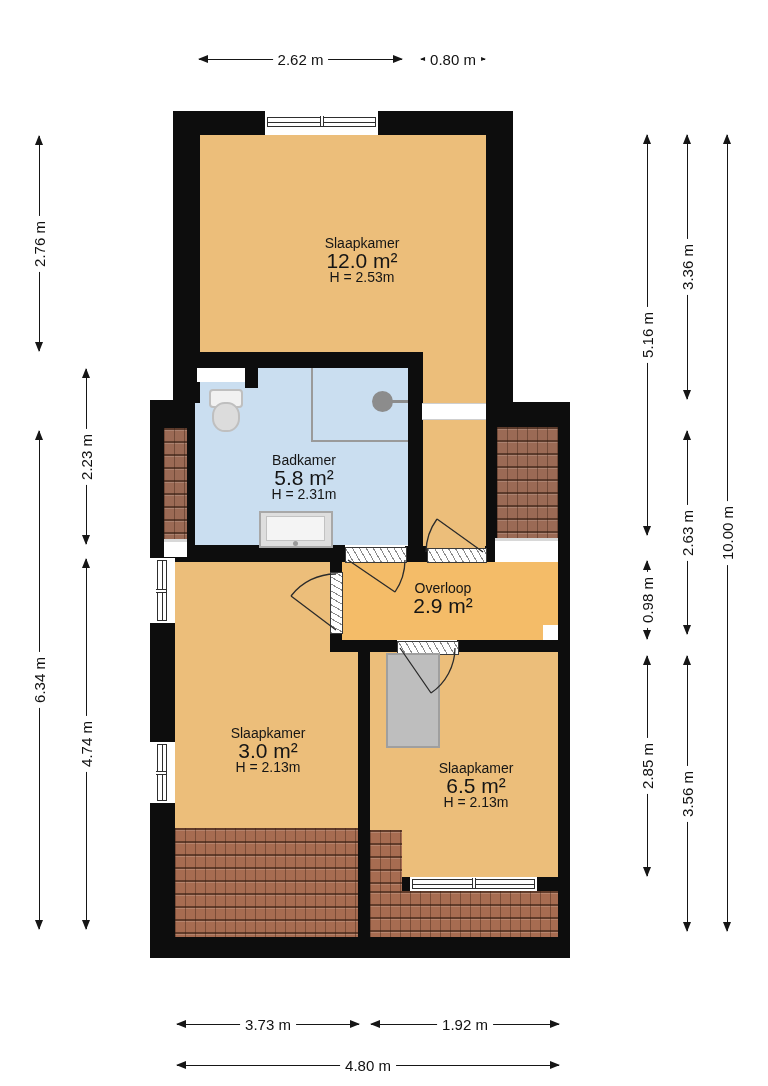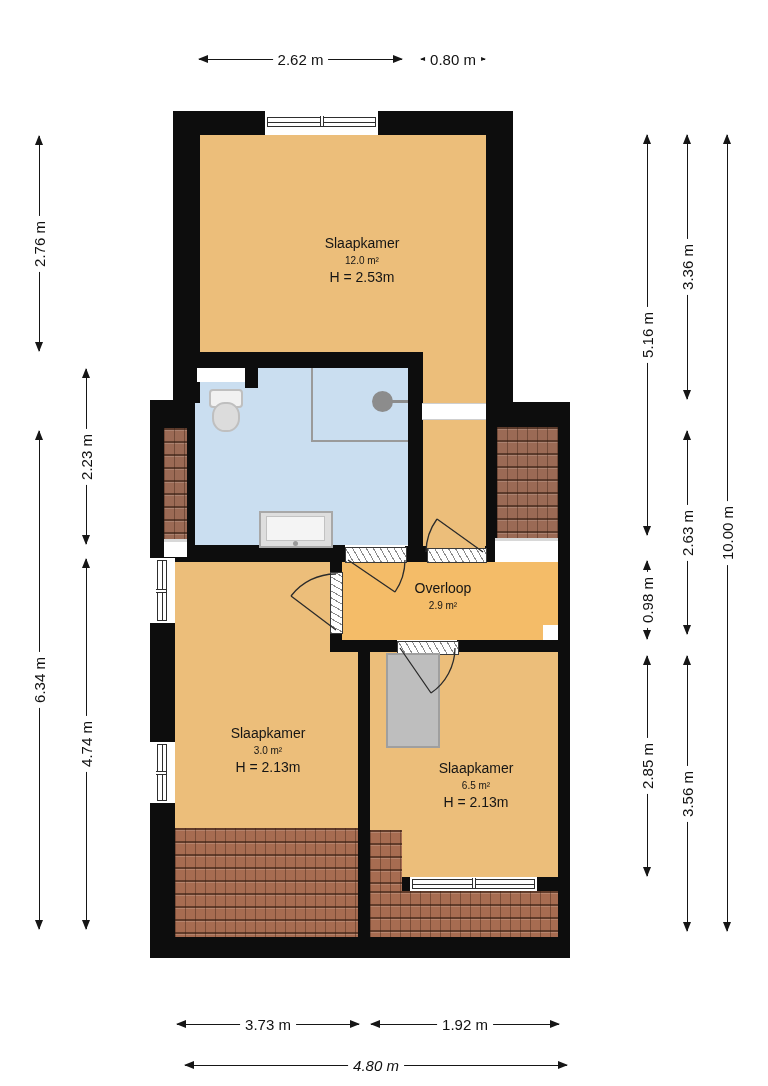--- a/index.html
+++ b/index.html
@@ -37,21 +37,21 @@
   .toilet-bowl{position:absolute;background:#dcdcdc;border:2px solid #bfbfbf;border-radius:45%;}
   .shower-line{position:absolute;background:#9a9a9a;}
   .shower-head{position:absolute;background:var(--c-fixture,#8c8c8c);border-radius:50%;}
   .shower-arm{position:absolute;background:var(--c-fixture,#8c8c8c);}
   .bath-outer{position:absolute;background:#dedede;border:2px solid #a8a8a8;}
   .bath-inner{position:absolute;background:#f4f4f4;border:1px solid #c2c2c2;}
   .bath-drain{position:absolute;background:#9a9a9a;border-radius:50%;}
   
   .room-label{position:absolute;text-align:center;color:#151515;}
   .room-label .name{font-size:14px;line-height:17px;}
-  .room-label .area{font-size:10px;line-height:17px;}
+  .room-label .area{font-size:21px;line-height:17px;}
   .room-label .hgt{font-size:14px;line-height:16px;}
   
   .dim{position:absolute;}
   .dim-h{height:16px;}
   .dim-v{width:16px;}
   .dim .line{position:absolute;background:#161616;}
   .dim-h .line{left:1px;right:1px;top:7px;height:1px;}
   .dim-v .line{top:1px;bottom:1px;left:7px;width:1px;}
   .arr{position:absolute;width:0;height:0;}
   .dim-h .a-left{left:0;top:3px;border-top:4px solid transparent;border-bottom:4px solid transparent;border-right:10px solid #161616;}
@@ -152,20 +152,25 @@
       <path d="M336,574 A56 56 0 0 0 291,596 M336,630 L291,596"></path>
       <path d="M455,648 A55 55 0 0 1 431,693 M400,648 L431,693"></path>
     </g>
   </svg>
 
   <div class="room-label" style="left:262px;top:235px;width:200px;">
     <div class="name">Slaapkamer</div>
     <div class="area">12.0 m²</div>
     <div class="hgt">H = 2.53m</div>
   </div>
+  <div class="room-label" style="left:204px;top:452px;width:200px;">
+    <div class="name">Badkamer</div>
+    <div class="area">5.8 m²</div>
+    <div class="hgt">H = 2.31m</div>
+  </div>
   <div class="room-label" style="left:343px;top:580px;width:200px;">
     <div class="name">Overloop</div>
     <div class="area">2.9 m²</div>
   </div>
   <div class="room-label" style="left:168px;top:725px;width:200px;">
     <div class="name">Slaapkamer</div>
     <div class="area">3.0 m²</div>
     <div class="hgt">H = 2.13m</div>
   </div>
   <div class="room-label" style="left:376px;top:760px;width:200px;">
@@ -192,21 +197,21 @@
       <div class="arr a-left"></div>
       <div class="arr a-right"></div>
     <span class="lbl">3.73 m</span>
   </div>
   <div class="dim dim-h" style="left:370px;top:1017px;width:190px;">
     <div class="line"></div>
       <div class="arr a-left"></div>
       <div class="arr a-right"></div>
     <span class="lbl">1.92 m</span>
   </div>
-  <div class="dim dim-h" style="left:184px;top:1058px;width:384px;font-style:italic;">
+  <div class="dim dim-h" style="left:176px;top:1058px;width:384px;">
     <div class="line"></div>
       <div class="arr a-left"></div>
       <div class="arr a-right"></div>
     <span class="lbl">4.80 m</span>
   </div>
 
   <div class="dim dim-v" style="left:32px;top:135px;height:217px;">
     <div class="line"></div>
       <div class="arr a-up"></div>
       <div class="arr a-down"></div>

